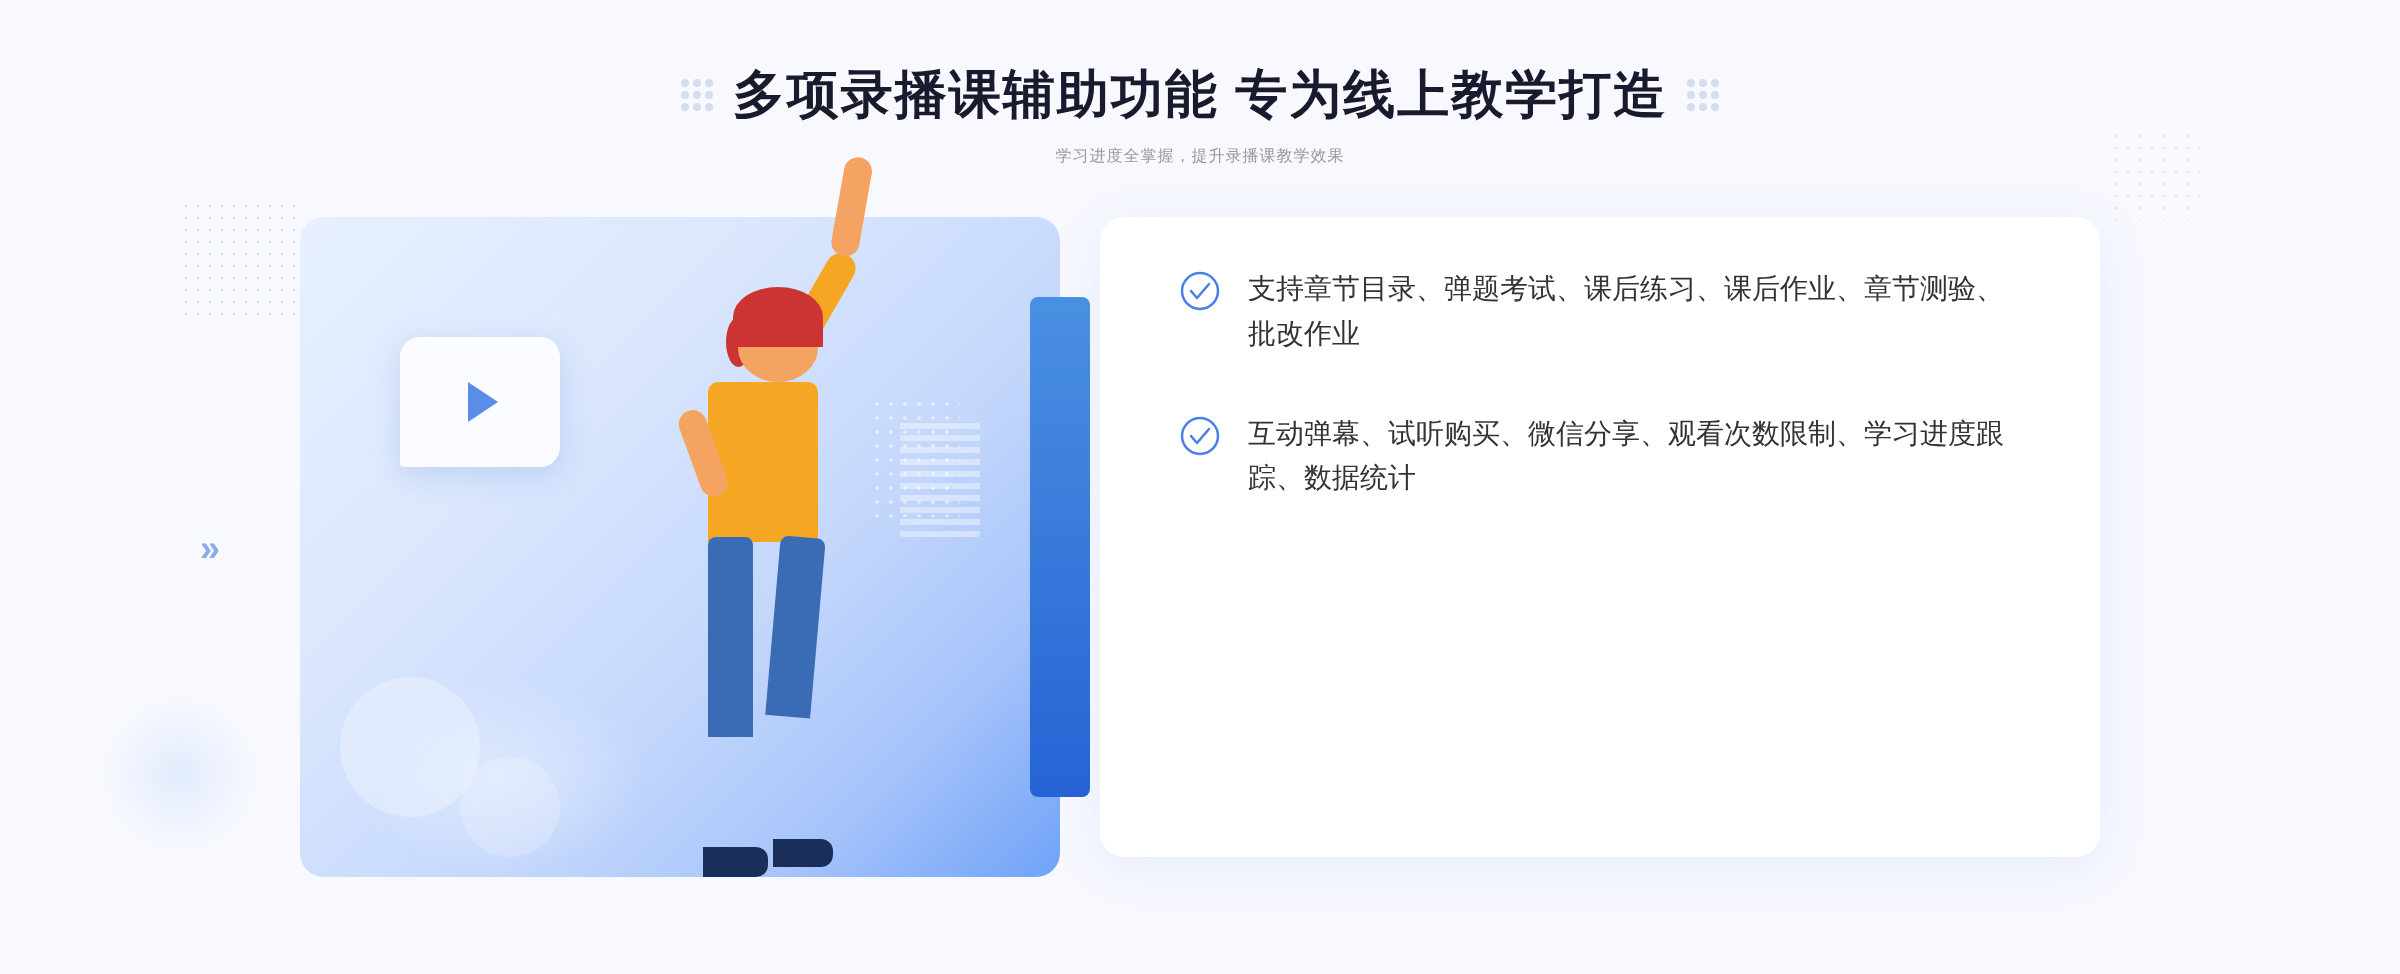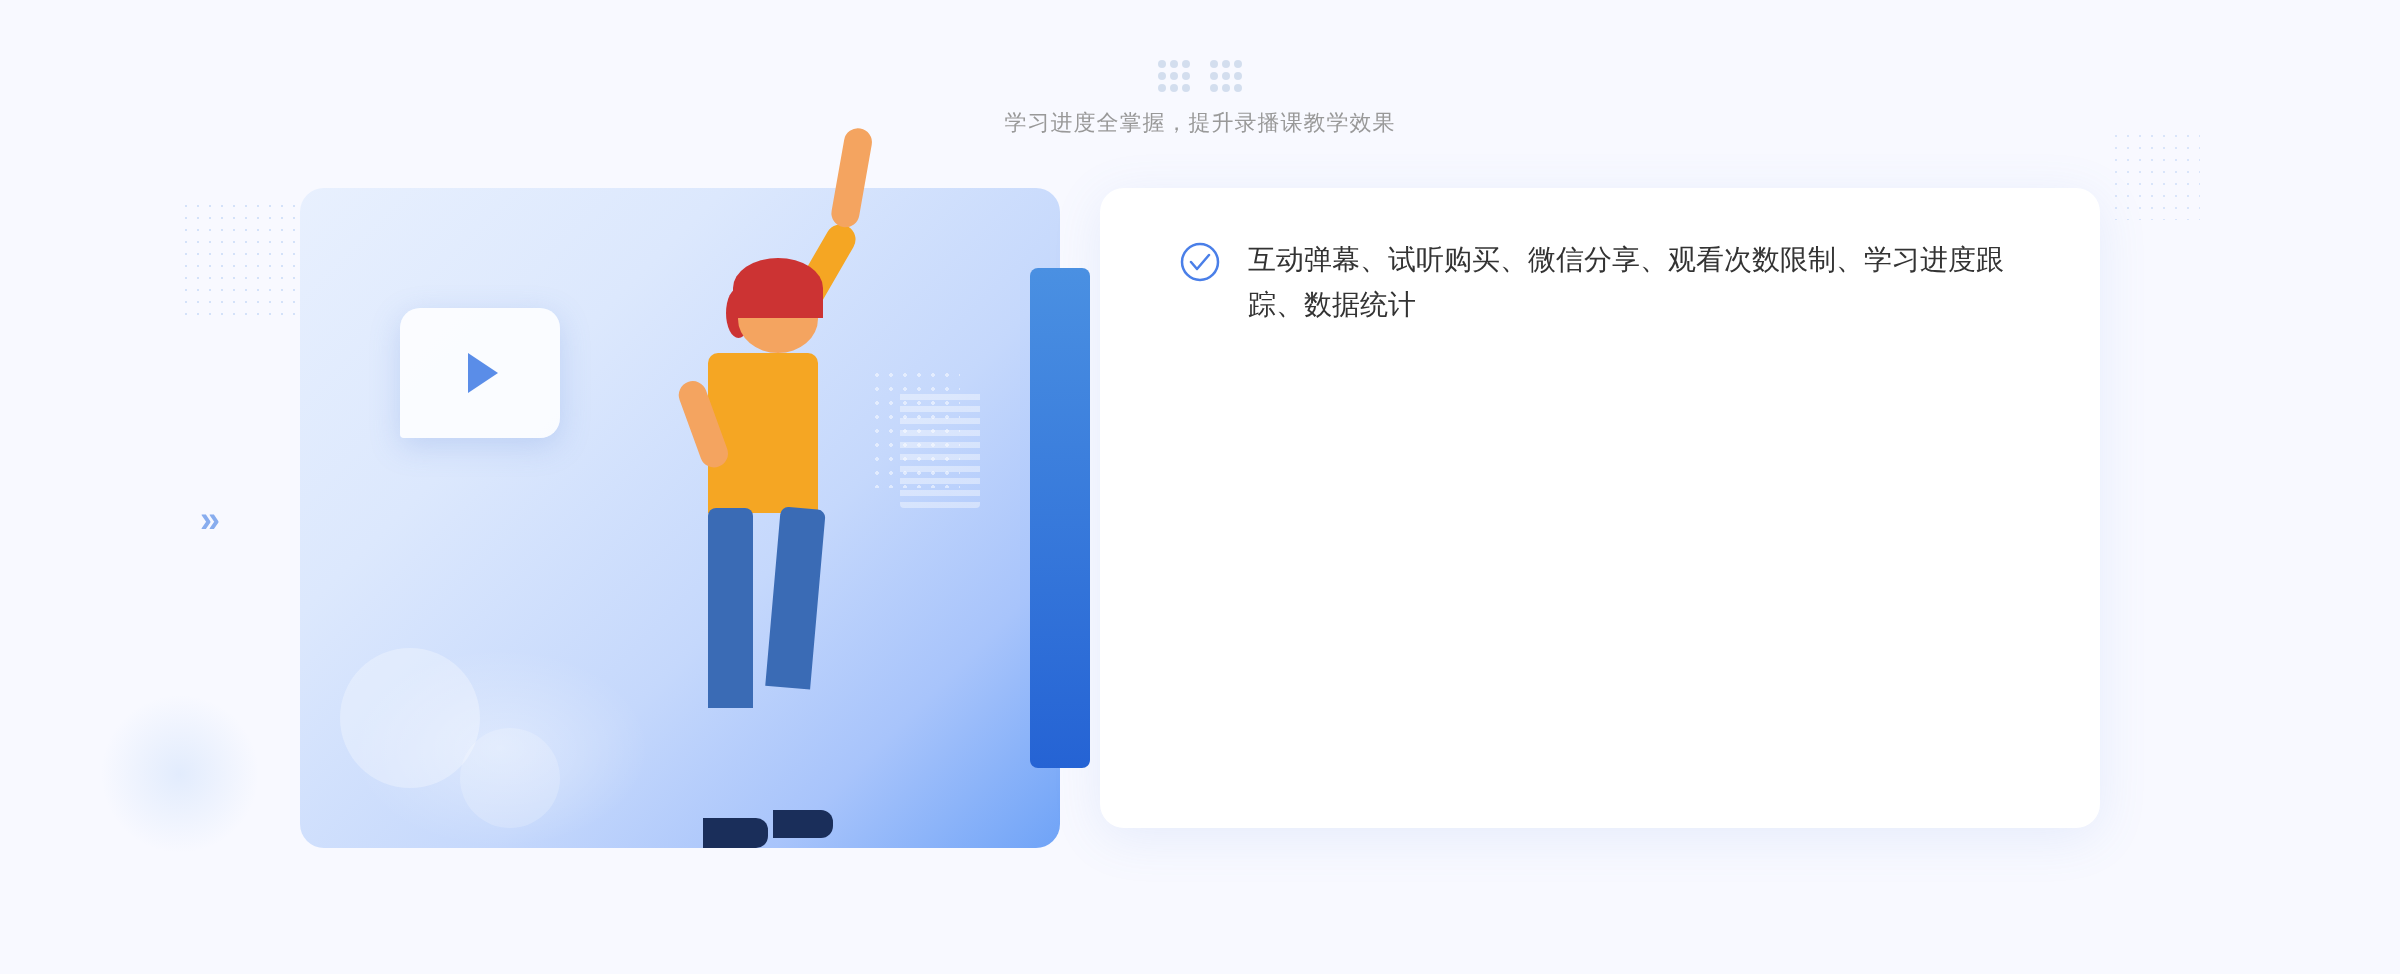--- a/index.html
+++ b/index.html
@@ -84,21 +84,21 @@
     }
 
     .main-title {
       font-size: 52px;
       font-weight: 600;
       color: #1a1a2e;
       letter-spacing: 2px;
     }
 
     .sub-title {
-      font-size: 22px;
+      font-size: 16px;
       color: #999;
       margin-top: 16px;
       letter-spacing: 1px;
       font-weight: 400;
     }
 
     
     .content-area {
       display: flex;
       align-items: flex-start;
@@ -436,20 +436,21 @@
           <span></span>
           <span></span>
         <span></span>
           <span></span>
           <span></span>
         <span></span>
           <span></span>
           <span></span>
       </div>
 
+      <h1 class="main-title">多项录播课辅助功能 专为线上教学打造</h1>
 
       <div class="dots-decoration">
         <span></span>
           <span></span>
           <span></span>
         <span></span>
           <span></span>
           <span></span>
         <span></span>
           <span></span>
@@ -502,20 +503,29 @@
         <div class="person-shoe-left"></div>
         <div class="person-shoe-right"></div>
       </div>
 
       <div style="position:absolute; bottom:0; left:50px; width:300px; height:200px; background: radial-gradient(ellipse, rgba(255,255,255,0.35) 0%, transparent 70%); border-radius: 50%;"></div>
     </div>
 
     <div class="right-panel">
 
 
+      <div class="feature-item">
+        <div class="check-icon">
+          <svg viewBox="0 0 40 40" fill="none" xmlns="http://www.w3.org/2000/svg">
+            <circle cx="20" cy="20" r="18" stroke="#4a7fe8" stroke-width="2.5" fill="none"></circle>
+            <polyline points="11,20 17,27 29,13" stroke="#4a7fe8" stroke-width="2.5" stroke-linecap="round" stroke-linejoin="round" fill="none"></polyline>
+          </svg>
+        </div>
+        <span class="feature-text">支持章节目录、弹题考试、课后练习、课后作业、章节测验、批改作业</span>
+      </div>
 
 
       <div class="feature-item">
         <div class="check-icon">
           <svg viewBox="0 0 40 40" fill="none" xmlns="http://www.w3.org/2000/svg">
             <circle cx="20" cy="20" r="18" stroke="#4a7fe8" stroke-width="2.5" fill="none"></circle>
             <polyline points="11,20 17,27 29,13" stroke="#4a7fe8" stroke-width="2.5" stroke-linecap="round" stroke-linejoin="round" fill="none"></polyline>
           </svg>
         </div>
         <span class="feature-text">互动弹幕、试听购买、微信分享、观看次数限制、学习进度跟踪、数据统计</span>

